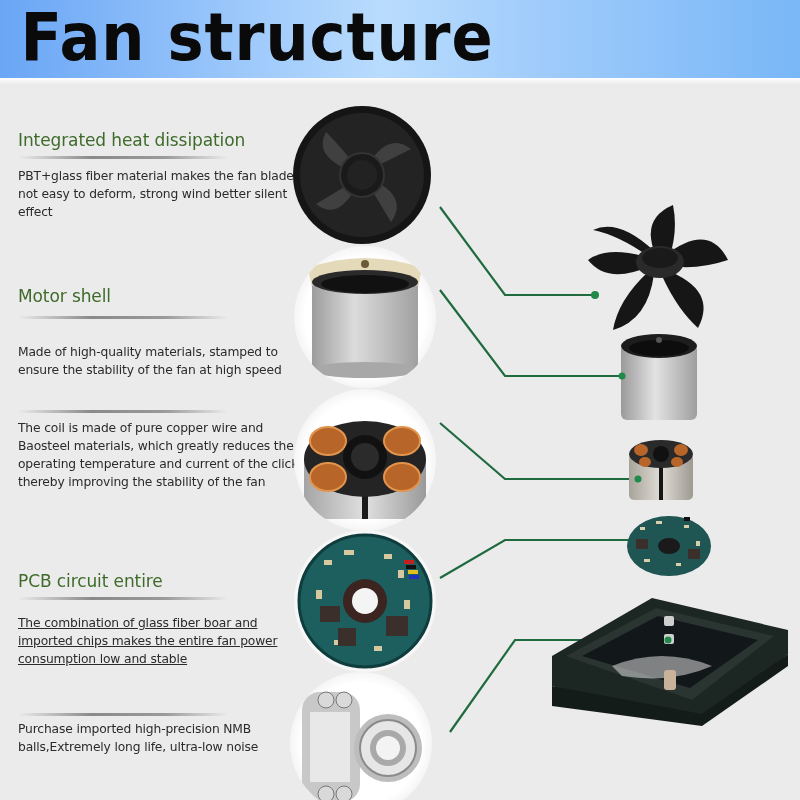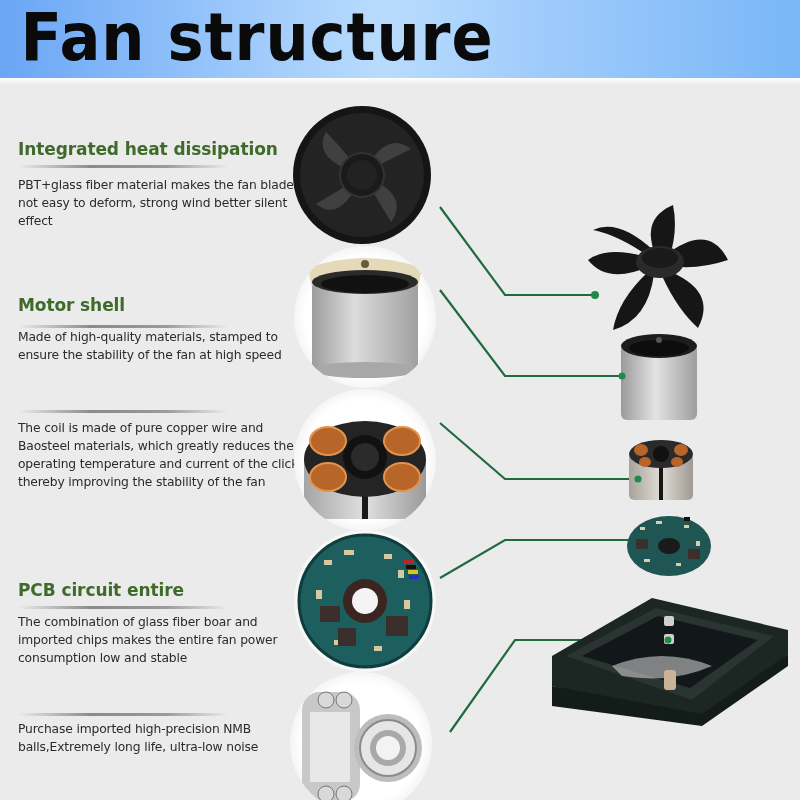--- a/index.html
+++ b/index.html
@@ -24,26 +24,25 @@
     font-weight: bold;
     font-size: 66px;
     letter-spacing: 1px;
     color: #0a0a0a;
     transform: scaleX(0.92);
     margin-top: -4px;
   }
   .section { position: absolute; left: 18px; width: 290px; }
   .section h2 {
     font-family: "DejaVu Sans", sans-serif;
-    font-weight: bold;
+    font-weight: normal;
     font-size: 17px;
     color: #3e6b2a;
     white-space: nowrap;
     letter-spacing: -0.1px;
-    margin-top: 9px;
   }
   .divider {
     height: 3px; width: 210px; margin-top: 6px;
     background: linear-gradient(90deg, rgba(150,150,150,0) 0%, #8a8a8a 35%, #9a9a9a 70%, rgba(150,150,150,0) 100%);
     border-radius: 2px;
   }
   .section p {
     font-family: "DejaVu Sans", sans-serif;
     font-size: 12.3px;
     line-height: 18px;
@@ -70,32 +69,32 @@
 
 <div class="section" style="top:130px;">
   <h2>Integrated heat dissipation</h2>
   <div class="divider"></div>
   <p>PBT+glass fiber material makes the fan blades not easy to deform, strong wind better silent effect</p>
 </div>
 
 <div class="section" style="top:286px;">
   <h2>Motor shell</h2>
   <div class="divider" style="margin-top:10px;"></div>
-  <p style="margin-top:0;">Made of high-quality materials, stamped to ensure the stability of the fan at high speed</p>
+  <p style="margin-top:24px;">Made of high-quality materials, stamped to ensure the stability of the fan at high speed</p>
 </div>
 
 <div class="section" style="top:404px;">
   <div class="divider"></div>
   <p style="margin-top:6px;">The coil is made of pure copper wire and Baosteel materials, which greatly reduces the operating temperature and current of the click, thereby improving the stability of the fan</p>
 </div>
 
 <div class="section" style="top:571px;">
   <h2>PCB circuit entire</h2>
   <div class="divider"></div>
-  <p style="margin-top:4px;">The combination of glass fiber boar and imported chips makes the entire fan power consumption low and stable</p>
+  <p style="margin-top:14px;text-decoration:underline;">The combination of glass fiber boar and imported chips makes the entire fan power consumption low and stable</p>
 </div>
 
 <div class="section" style="top:707px;">
   <div class="divider"></div>
   <p style="margin-top:4px;">Purchase imported high-precision NMB balls,Extremely long life, ultra-low noise</p>
 </div>
 
 <div class="thumb" style="left:291px; top:104px; background:none;">
   <svg width="142" height="142" viewBox="0 0 142 142">
     <circle cx="71" cy="71" r="69" fill="#151515"></circle>

